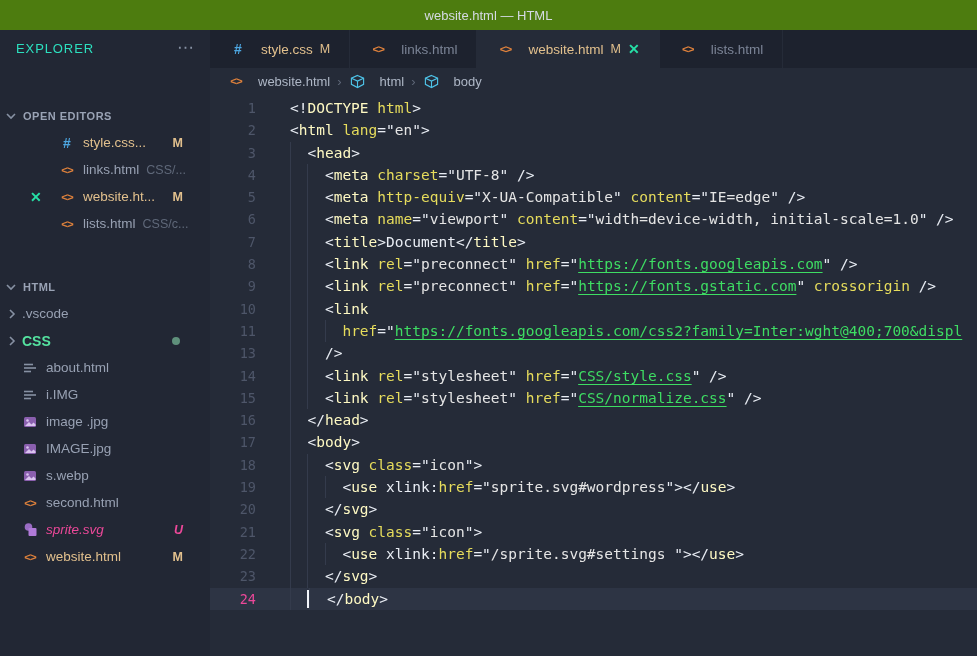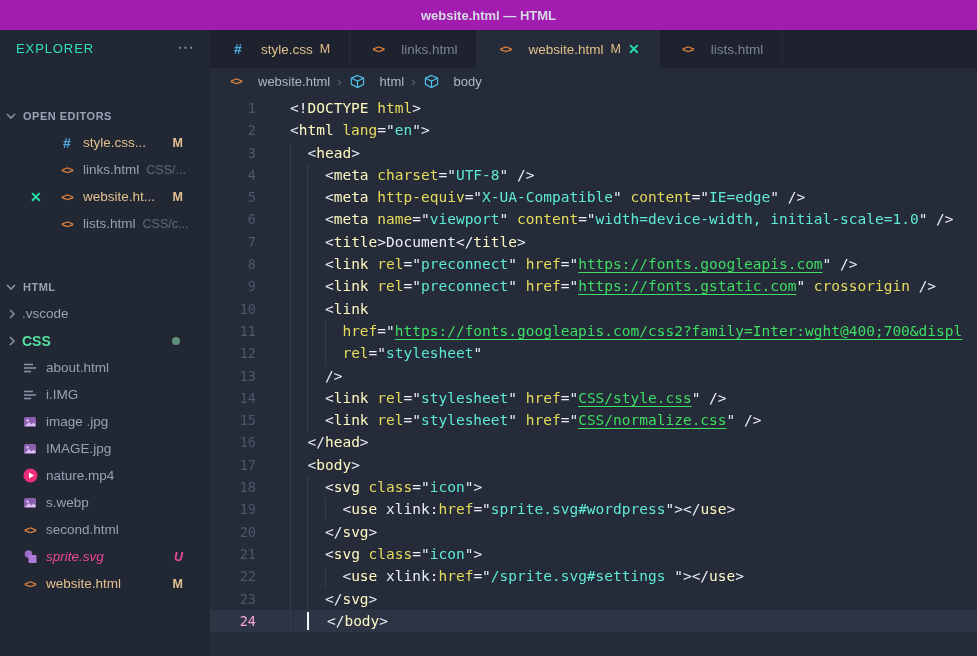--- a/index.html
+++ b/index.html
@@ -1,21 +1,21 @@
 <!DOCTYPE html>
 <html><head>
 <meta charset="utf-8">
 <style>
   * { margin:0; padding:0; box-sizing:border-box; }
   html,body { width:977px; height:656px; overflow:hidden; }
   body { background:#252b38; font-family:"Liberation Sans", sans-serif; -webkit-font-smoothing:antialiased; }
 
   
-  .titlebar { height:30px; background:#a21caf; display:flex; align-items:center; justify-content:center;
-              font-size:13px; color:#d5dae4;font-weight:bold; }
+  .titlebar { height:30px; background:#4d7c0f; display:flex; align-items:center; justify-content:center;
+              font-size:13px; color:#d5dae4; }
 
   
   .main { display:flex; height:626px; }
 
   
   .sidebar { width:210px; background:#222734; flex:none; display:flex; flex-direction:column; overflow:hidden; }
   .sb-head { height:36px; display:flex; align-items:center; padding:0 14px 0 16px;
              font-size:13px; letter-spacing:.9px; color:#2ce0bf; }
   .sb-head .more { margin-left:auto; color:#8791a3; font-size:17px; letter-spacing:2px; line-height:10px; cursor:default; }
   .sec-head { height:26px; display:flex; align-items:center; padding-left:3px; gap:2px;
@@ -63,21 +63,21 @@
           line-height:22.3px; overflow:hidden; position:relative; }
   .cline { display:flex; height:22.3px; white-space:pre; position:relative; }
   .cline.current { background:#2d3444; }
   .gut { width:46px; flex:none; text-align:right; color:#4e5669; font-size:13.5px; user-select:none; }
   .ltext { padding-left:34px; flex:1; min-width:0; overflow:hidden; }
   .ind { display:inline-block; white-space:pre; box-shadow:inset 1px 0 0 #343b4c; }
   .cur { display:inline-block; width:2px; height:18px; background:#f2f5fa; vertical-align:-4px; }
   .tk-w { color:#e9edf4; }
   .tk-t { color:#fef9c3; }
   .tk-a { color:#e6dc5c; }
-  .tk-s { color:#5eead4;margin-top:45px; }
+  .tk-s { color:#e5e5e5;margin-top:45px; }
   .tk-u { color:#3edd63; text-decoration:underline; text-underline-offset:3px; }
 </style>
 </head>
 <body>
 
 <div class="titlebar">
   <span>website.html — HTML</span>
 </div>
 
 <div class="main">
@@ -177,29 +177,20 @@
         </div>
         <div class="row tree-row">
           <span class="ic">
             <svg width="14" height="14" viewBox="0 0 14 14">
               <rect x="1" y="2" width="12" height="10" rx="1.5" fill="#8a5fae"></rect>
               <circle cx="4.5" cy="5.5" r="1.3" fill="#d9c3ee"></circle>
               <path d="M2 11 L6 7 L8.5 9.5 L10.5 7.5 L12.5 9.5 L12.5 11 Z" fill="#d9c3ee"></path>
             </svg>
           </span>
           <span class="name">IMAGE.jpg</span>
-        </div>
-        <div class="row tree-row">
-          <span class="ic">
-            <svg width="15" height="15" viewBox="0 0 15 15">
-              <circle cx="7.5" cy="7.5" r="7" fill="#ee2e7b"></circle>
-              <path d="M6 4.5 L11 7.5 L6 10.5 Z" fill="#ffffff"></path>
-            </svg>
-          </span>
-          <span class="name">nature.mp4</span>
         </div>
         <div class="row tree-row">
           <span class="ic">
             <svg width="14" height="14" viewBox="0 0 14 14">
               <rect x="1" y="2" width="12" height="10" rx="1.5" fill="#8a5fae"></rect>
               <circle cx="4.5" cy="5.5" r="1.3" fill="#d9c3ee"></circle>
               <path d="M2 11 L6 7 L8.5 9.5 L10.5 7.5 L12.5 9.5 L12.5 11 Z" fill="#d9c3ee"></path>
             </svg>
           </span>
           <span class="name">s.webp</span>
@@ -281,28 +272,27 @@
         <div class="cline"><span class="gut">2</span><span class="ltext"><span class="tk-w">&lt;</span><span class="tk-t">html</span><span class="tk-a"> lang</span><span class="tk-w">="</span><span class="tk-s">en</span><span class="tk-w">"&gt;</span></span></div>
         <div class="cline"><span class="gut">3</span><span class="ltext"><span class="ind">  </span><span class="tk-w">&lt;</span><span class="tk-t">head</span><span class="tk-w">&gt;</span></span></div>
         <div class="cline"><span class="gut">4</span><span class="ltext"><span class="ind">  </span><span class="ind">  </span><span class="tk-w">&lt;</span><span class="tk-t">meta</span><span class="tk-a"> charset</span><span class="tk-w">="</span><span class="tk-s">UTF-8</span><span class="tk-w">" /&gt;</span></span></div>
         <div class="cline"><span class="gut">5</span><span class="ltext"><span class="ind">  </span><span class="ind">  </span><span class="tk-w">&lt;</span><span class="tk-t">meta</span><span class="tk-a"> http-equiv</span><span class="tk-w">="</span><span class="tk-s">X-UA-Compatible</span><span class="tk-w">"</span><span class="tk-a"> content</span><span class="tk-w">="</span><span class="tk-s">IE=edge</span><span class="tk-w">" /&gt;</span></span></div>
         <div class="cline"><span class="gut">6</span><span class="ltext"><span class="ind">  </span><span class="ind">  </span><span class="tk-w">&lt;</span><span class="tk-t">meta</span><span class="tk-a"> name</span><span class="tk-w">="</span><span class="tk-s">viewport</span><span class="tk-w">"</span><span class="tk-a"> content</span><span class="tk-w">="</span><span class="tk-s">width=device-width, initial-scale=1.0</span><span class="tk-w">" /&gt;</span></span></div>
         <div class="cline"><span class="gut">7</span><span class="ltext"><span class="ind">  </span><span class="ind">  </span><span class="tk-w">&lt;</span><span class="tk-t">title</span><span class="tk-w">&gt;Document&lt;/</span><span class="tk-t">title</span><span class="tk-w">&gt;</span></span></div>
         <div class="cline"><span class="gut">8</span><span class="ltext"><span class="ind">  </span><span class="ind">  </span><span class="tk-w">&lt;</span><span class="tk-t">link</span><span class="tk-a"> rel</span><span class="tk-w">="</span><span class="tk-s">preconnect</span><span class="tk-w">"</span><span class="tk-a"> href</span><span class="tk-w">="</span><span class="tk-u">https://fonts.googleapis.com</span><span class="tk-w">" /&gt;</span></span></div>
         <div class="cline"><span class="gut">9</span><span class="ltext"><span class="ind">  </span><span class="ind">  </span><span class="tk-w">&lt;</span><span class="tk-t">link</span><span class="tk-a"> rel</span><span class="tk-w">="</span><span class="tk-s">preconnect</span><span class="tk-w">"</span><span class="tk-a"> href</span><span class="tk-w">="</span><span class="tk-u">https://fonts.gstatic.com</span><span class="tk-w">"</span><span class="tk-a"> crossorigin</span><span class="tk-w"> /&gt;</span></span></div>
         <div class="cline"><span class="gut">10</span><span class="ltext"><span class="ind">  </span><span class="ind">  </span><span class="tk-w">&lt;</span><span class="tk-t">link</span></span></div>
         <div class="cline"><span class="gut">11</span><span class="ltext"><span class="ind">  </span><span class="ind">  </span><span class="ind">  </span><span class="tk-a">href</span><span class="tk-w">="</span><span class="tk-u">https://fonts.googleapis.com/css2?family=Inter:wght@400;700&amp;displ</span></span></div>
-        <div class="cline"><span class="gut">12</span><span class="ltext"><span class="ind">  </span><span class="ind">  </span><span class="ind">  </span><span class="tk-a">rel</span><span class="tk-w">="</span><span class="tk-s">stylesheet</span><span class="tk-w">"</span></span></div>
         <div class="cline"><span class="gut">13</span><span class="ltext"><span class="ind">  </span><span class="ind">  </span><span class="tk-w">/&gt;</span></span></div>
         <div class="cline"><span class="gut">14</span><span class="ltext"><span class="ind">  </span><span class="ind">  </span><span class="tk-w">&lt;</span><span class="tk-t">link</span><span class="tk-a"> rel</span><span class="tk-w">="</span><span class="tk-s">stylesheet</span><span class="tk-w">"</span><span class="tk-a"> href</span><span class="tk-w">="</span><span class="tk-u">CSS/style.css</span><span class="tk-w">" /&gt;</span></span></div>
         <div class="cline"><span class="gut">15</span><span class="ltext"><span class="ind">  </span><span class="ind">  </span><span class="tk-w">&lt;</span><span class="tk-t">link</span><span class="tk-a"> rel</span><span class="tk-w">="</span><span class="tk-s">stylesheet</span><span class="tk-w">"</span><span class="tk-a"> href</span><span class="tk-w">="</span><span class="tk-u">CSS/normalize.css</span><span class="tk-w">" /&gt;</span></span></div>
         <div class="cline"><span class="gut">16</span><span class="ltext"><span class="ind">  </span><span class="tk-w">&lt;/</span><span class="tk-t">head</span><span class="tk-w">&gt;</span></span></div>
         <div class="cline"><span class="gut">17</span><span class="ltext"><span class="ind">  </span><span class="tk-w">&lt;</span><span class="tk-t">body</span><span class="tk-w">&gt;</span></span></div>
         <div class="cline"><span class="gut">18</span><span class="ltext"><span class="ind">  </span><span class="ind">  </span><span class="tk-w">&lt;</span><span class="tk-t">svg</span><span class="tk-a"> class</span><span class="tk-w">="</span><span class="tk-s">icon</span><span class="tk-w">"&gt;</span></span></div>
         <div class="cline"><span class="gut">19</span><span class="ltext"><span class="ind">  </span><span class="ind">  </span><span class="ind">  </span><span class="tk-w">&lt;</span><span class="tk-t">use</span><span class="tk-w"> xlink:</span><span class="tk-a">href</span><span class="tk-w">="</span><span class="tk-s">sprite.svg#wordpress</span><span class="tk-w">"&gt;&lt;/</span><span class="tk-t">use</span><span class="tk-w">&gt;</span></span></div>
         <div class="cline"><span class="gut">20</span><span class="ltext"><span class="ind">  </span><span class="ind">  </span><span class="tk-w">&lt;/</span><span class="tk-t">svg</span><span class="tk-w">&gt;</span></span></div>
         <div class="cline"><span class="gut">21</span><span class="ltext"><span class="ind">  </span><span class="ind">  </span><span class="tk-w">&lt;</span><span class="tk-t">svg</span><span class="tk-a"> class</span><span class="tk-w">="</span><span class="tk-s">icon</span><span class="tk-w">"&gt;</span></span></div>
         <div class="cline"><span class="gut">22</span><span class="ltext"><span class="ind">  </span><span class="ind">  </span><span class="ind">  </span><span class="tk-w">&lt;</span><span class="tk-t">use</span><span class="tk-w"> xlink:</span><span class="tk-a">href</span><span class="tk-w">="</span><span class="tk-s">/sprite.svg#settings </span><span class="tk-w">"&gt;&lt;/</span><span class="tk-t">use</span><span class="tk-w">&gt;</span></span></div>
         <div class="cline"><span class="gut">23</span><span class="ltext"><span class="ind">  </span><span class="ind">  </span><span class="tk-w">&lt;/</span><span class="tk-t">svg</span><span class="tk-w">&gt;</span></span></div>
-        <div class="cline current"><span class="gut" style="color: #f9a8d4;">24</span><span class="ltext"><span class="ind">  </span><span class="cur"></span><span class="ind">  </span><span class="tk-w">&lt;/</span><span class="tk-t">body</span><span class="tk-w">&gt;</span></span></div>
+        <div class="cline current"><span class="gut" style="color: #ec4899;">24</span><span class="ltext"><span class="ind">  </span><span class="cur"></span><span class="ind">  </span><span class="tk-w">&lt;/</span><span class="tk-t">body</span><span class="tk-w">&gt;</span></span></div>
       </div>
   </div>
 </div>
 
 </body></html>

